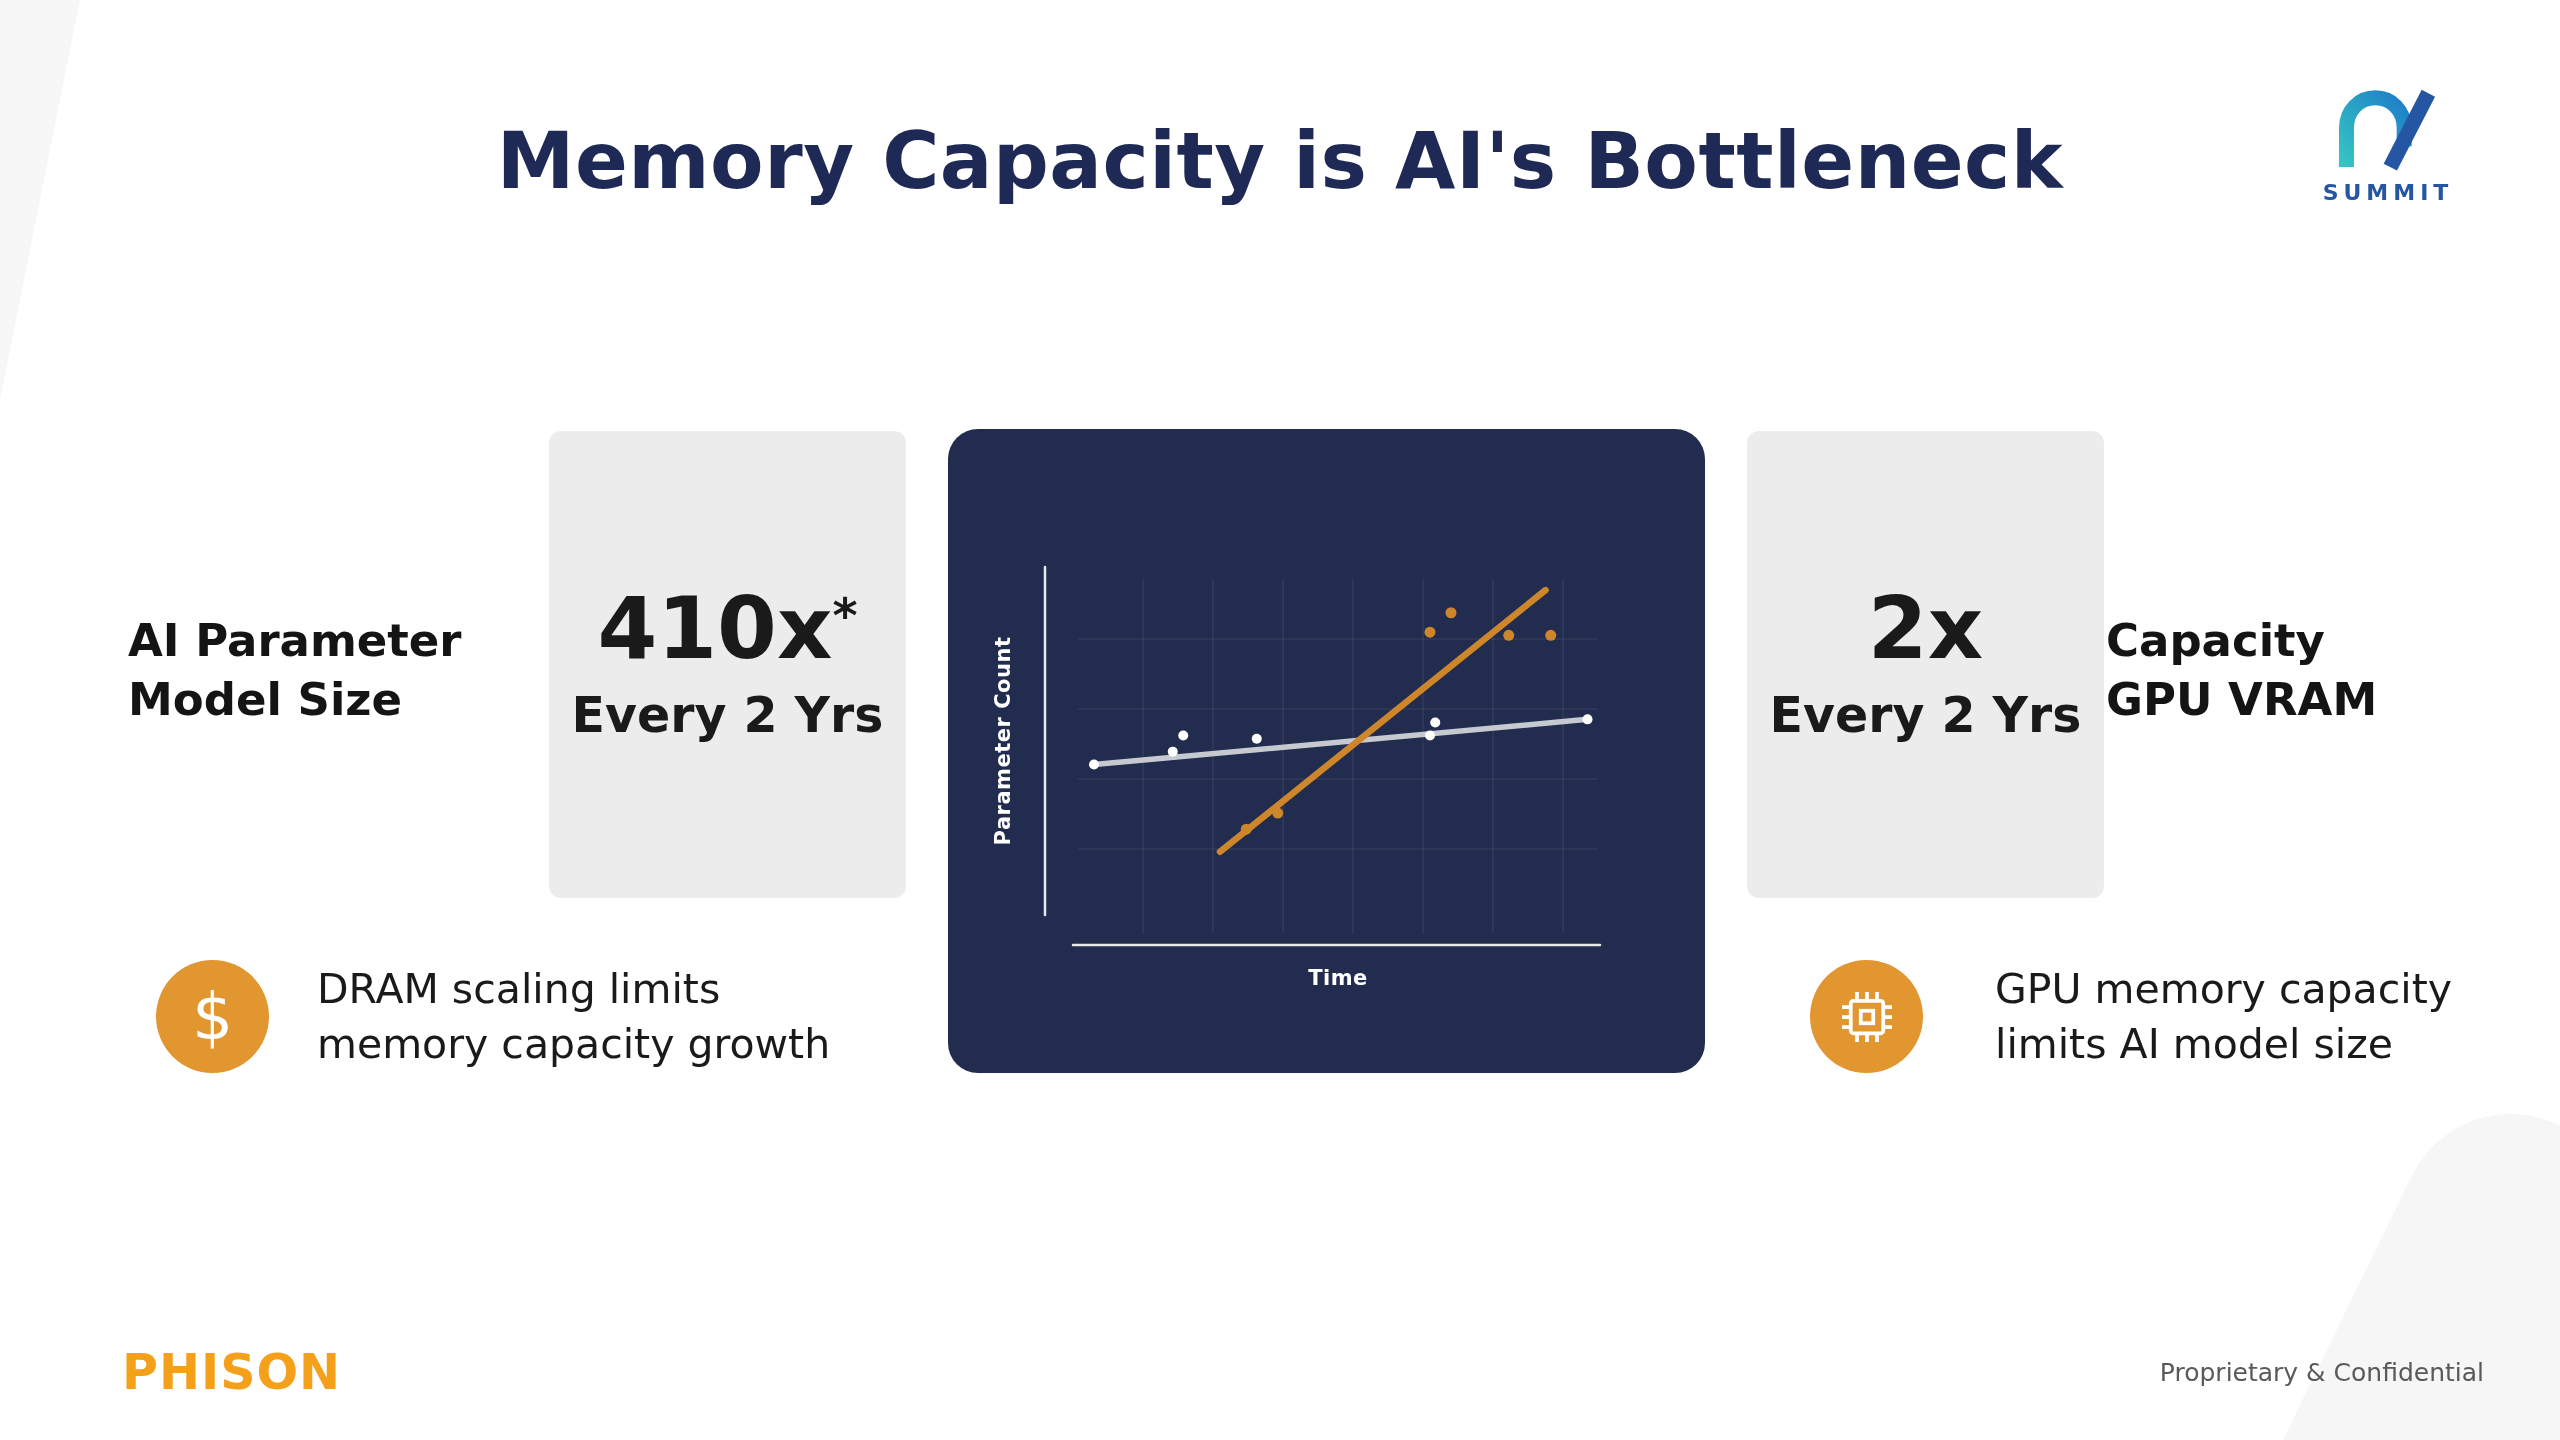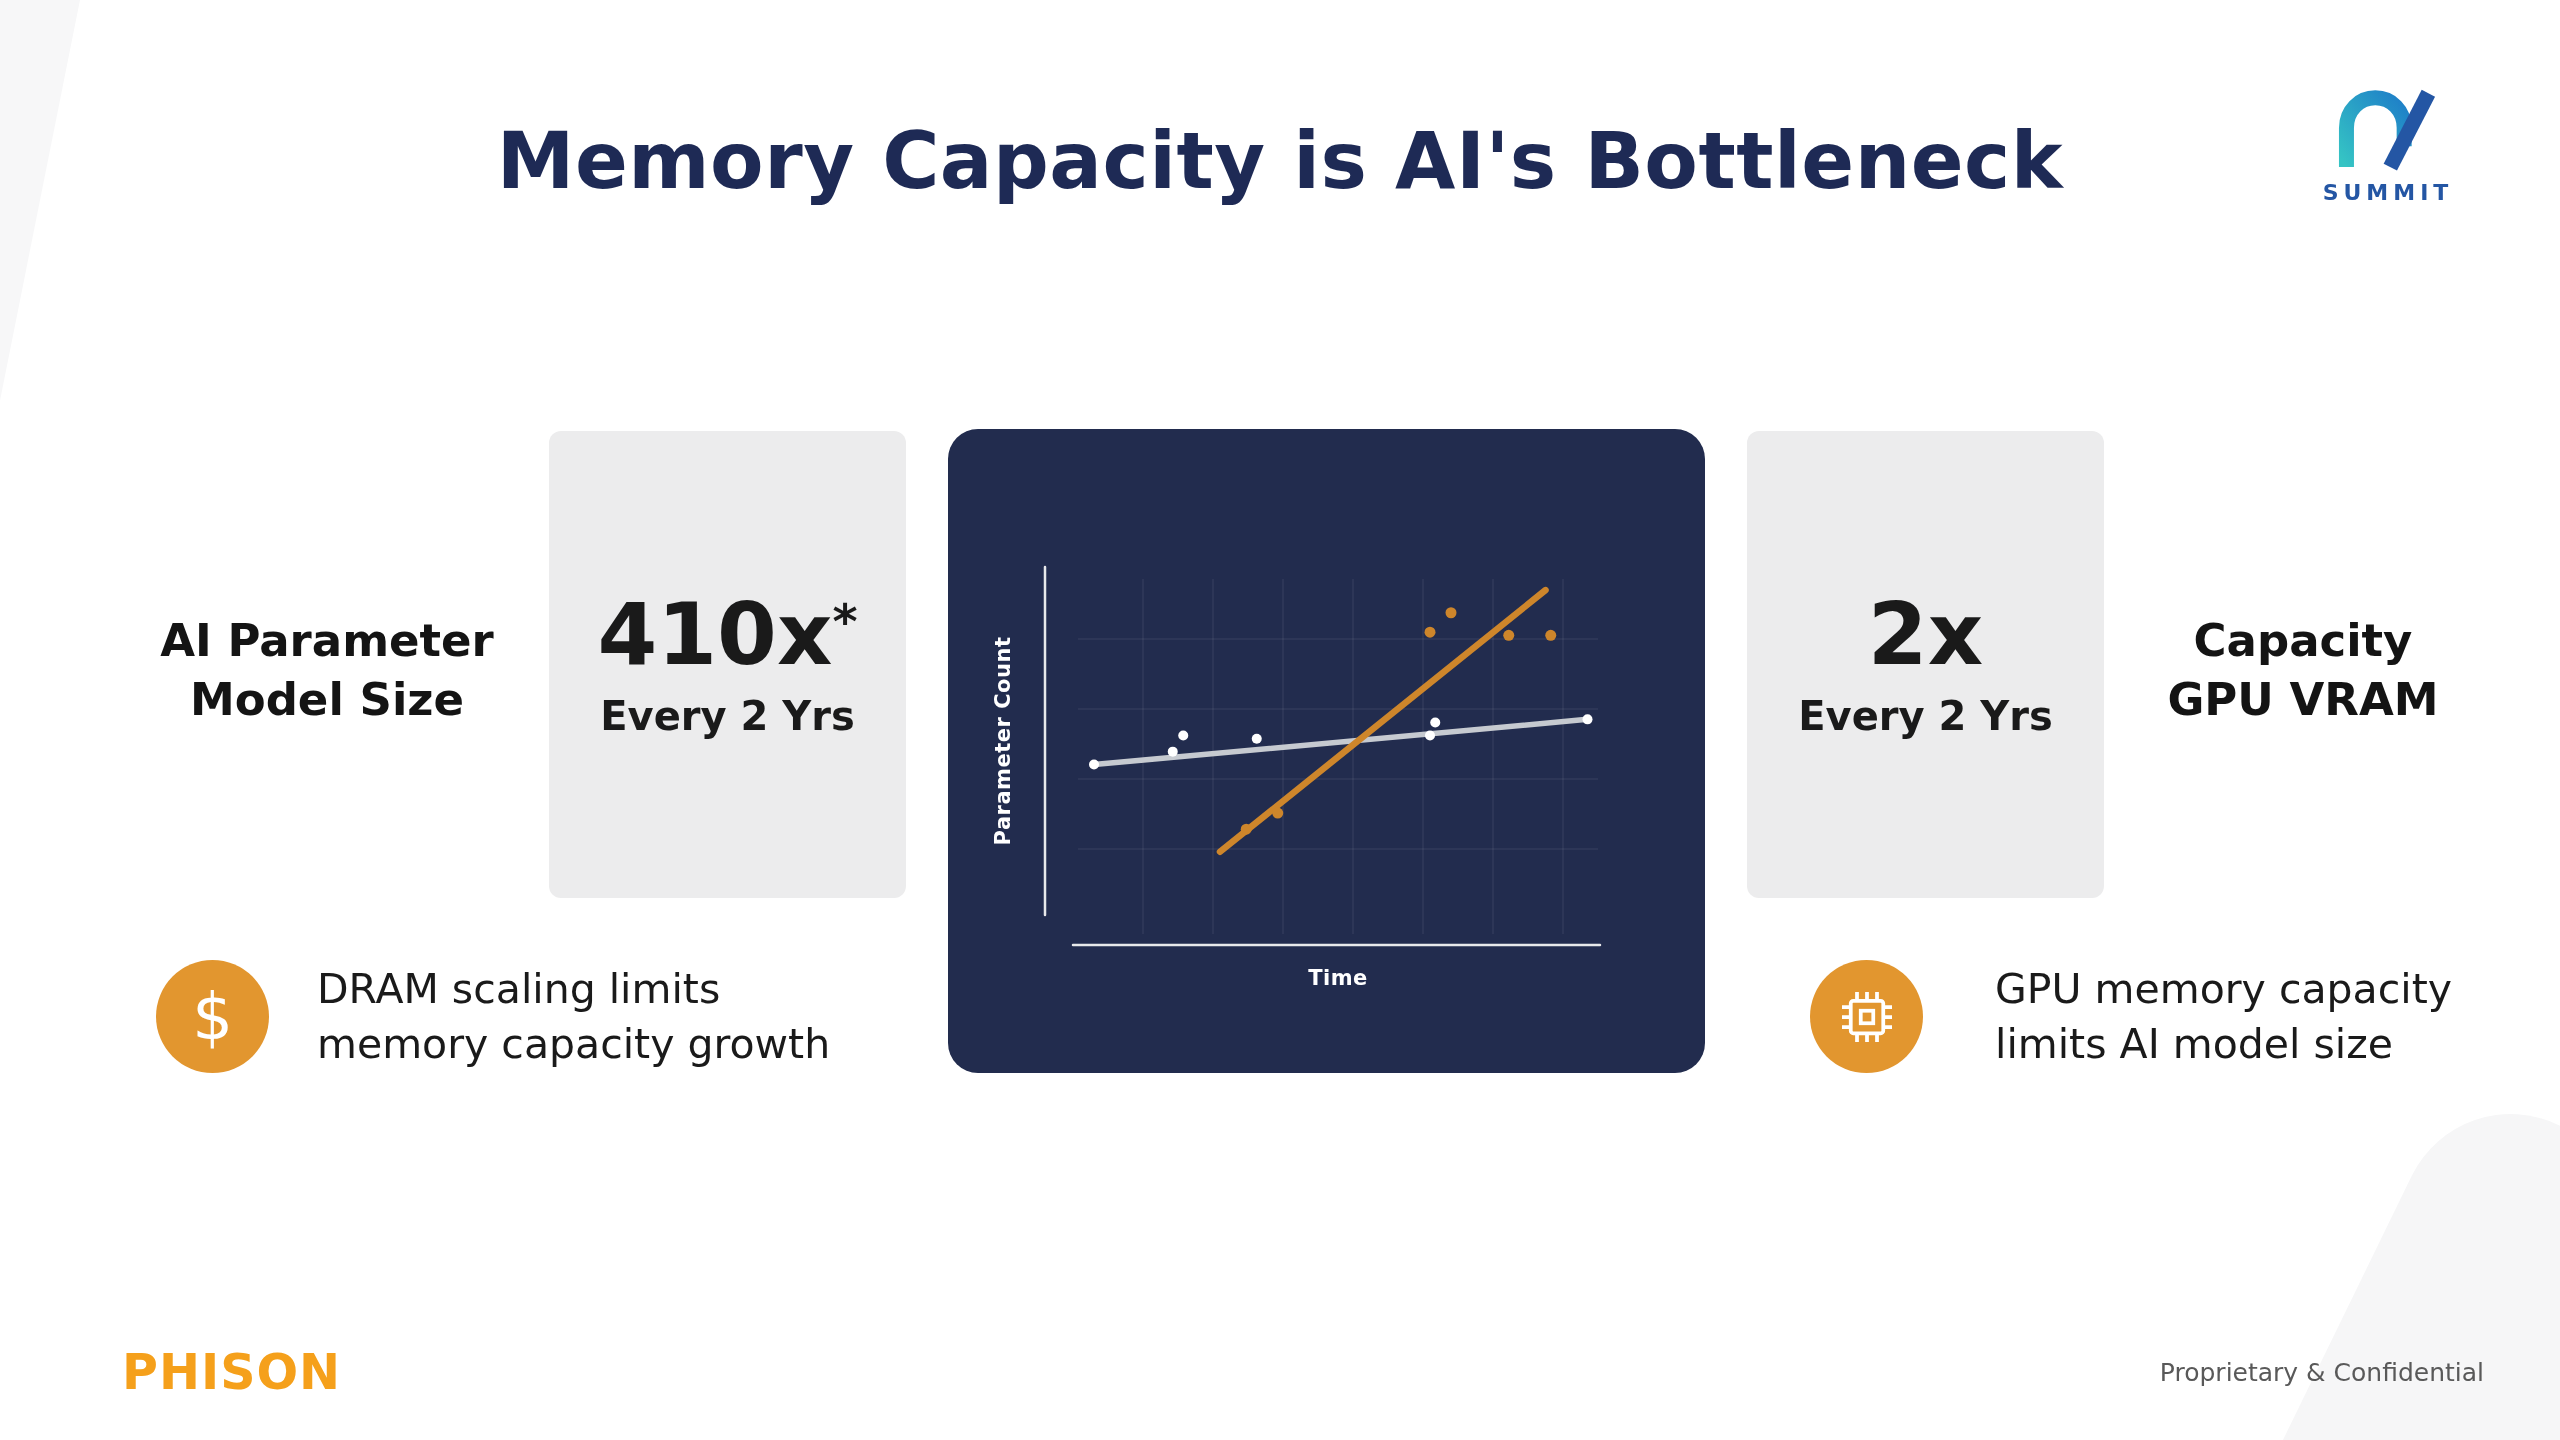--- a/index.html
+++ b/index.html
@@ -29,35 +29,35 @@
     color:#1E2A55; letter-spacing:0.5px;
   }
 
   .summit-logo { position:absolute; top:84px; right:92px; width:160px; text-align:center; }
   .summit-logo-label {
     font-size:22px; font-weight:bold; color:#2456A4; letter-spacing:5px; margin-top:2px;
   }
 
   .side-label {
     position:absolute; top:612px; font-size:45px; font-weight:bold;
-    color:#141414; text-align:center; line-height:1.3;
+    color:#141414; line-height:1.3;
   }
   .side-label.left  { left:128px;  width:398px; }
   .side-label.right { left:2106px; width:394px; }
 
   .stat-card {
     position:absolute; top:431px; width:357px; height:467px;
     background:#ECECED; border-radius:12px;
     display:flex; flex-direction:column; align-items:center; justify-content:center;
   }
   .stat-card.left  { left:549px; }
   .stat-card.right { left:1747px; }
   .stat-value { font-size:86px; font-weight:bold; color:#1A1A1A; line-height:1; }
   .stat-sup   { font-size:48px; position:relative; top:-26px; }
-  .stat-period { font-size:40px; font-weight:bold; color:#1A1A1A; margin-top:16px; }
+  .stat-period { font-size:49px; font-weight:bold; color:#1A1A1A; margin-top:16px; }
 
   .chart-panel {
     position:absolute; left:948px; top:429px; width:757px; height:644px;
     background:#222C4E; border-radius:30px; overflow:hidden;
   }
   .chart-panel svg { position:absolute; inset:0; width:100%; height:100%; }
   svg text { font-family:"DejaVu Sans","Liberation Sans",sans-serif; letter-spacing:0.5px; }
 
   .callout { position:absolute; top:960px; display:flex; align-items:center; }
   .callout.left  { left:156px;  gap:48px; }

